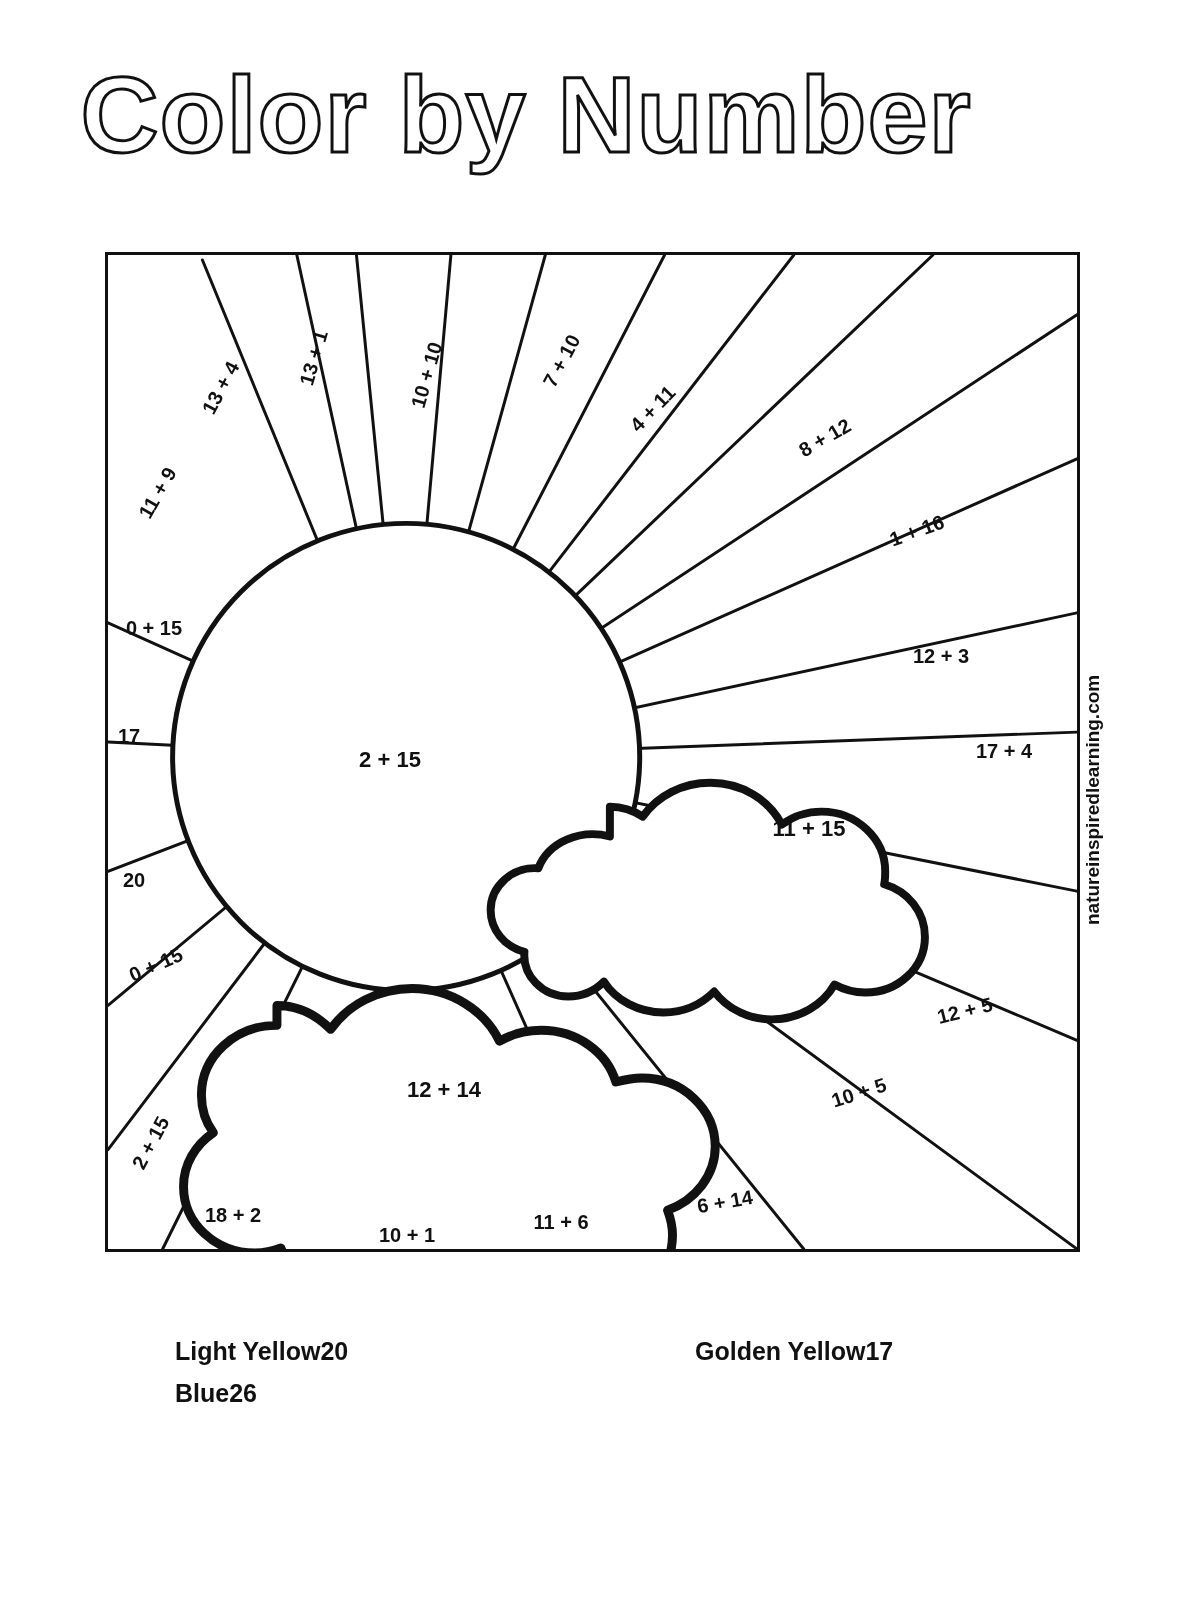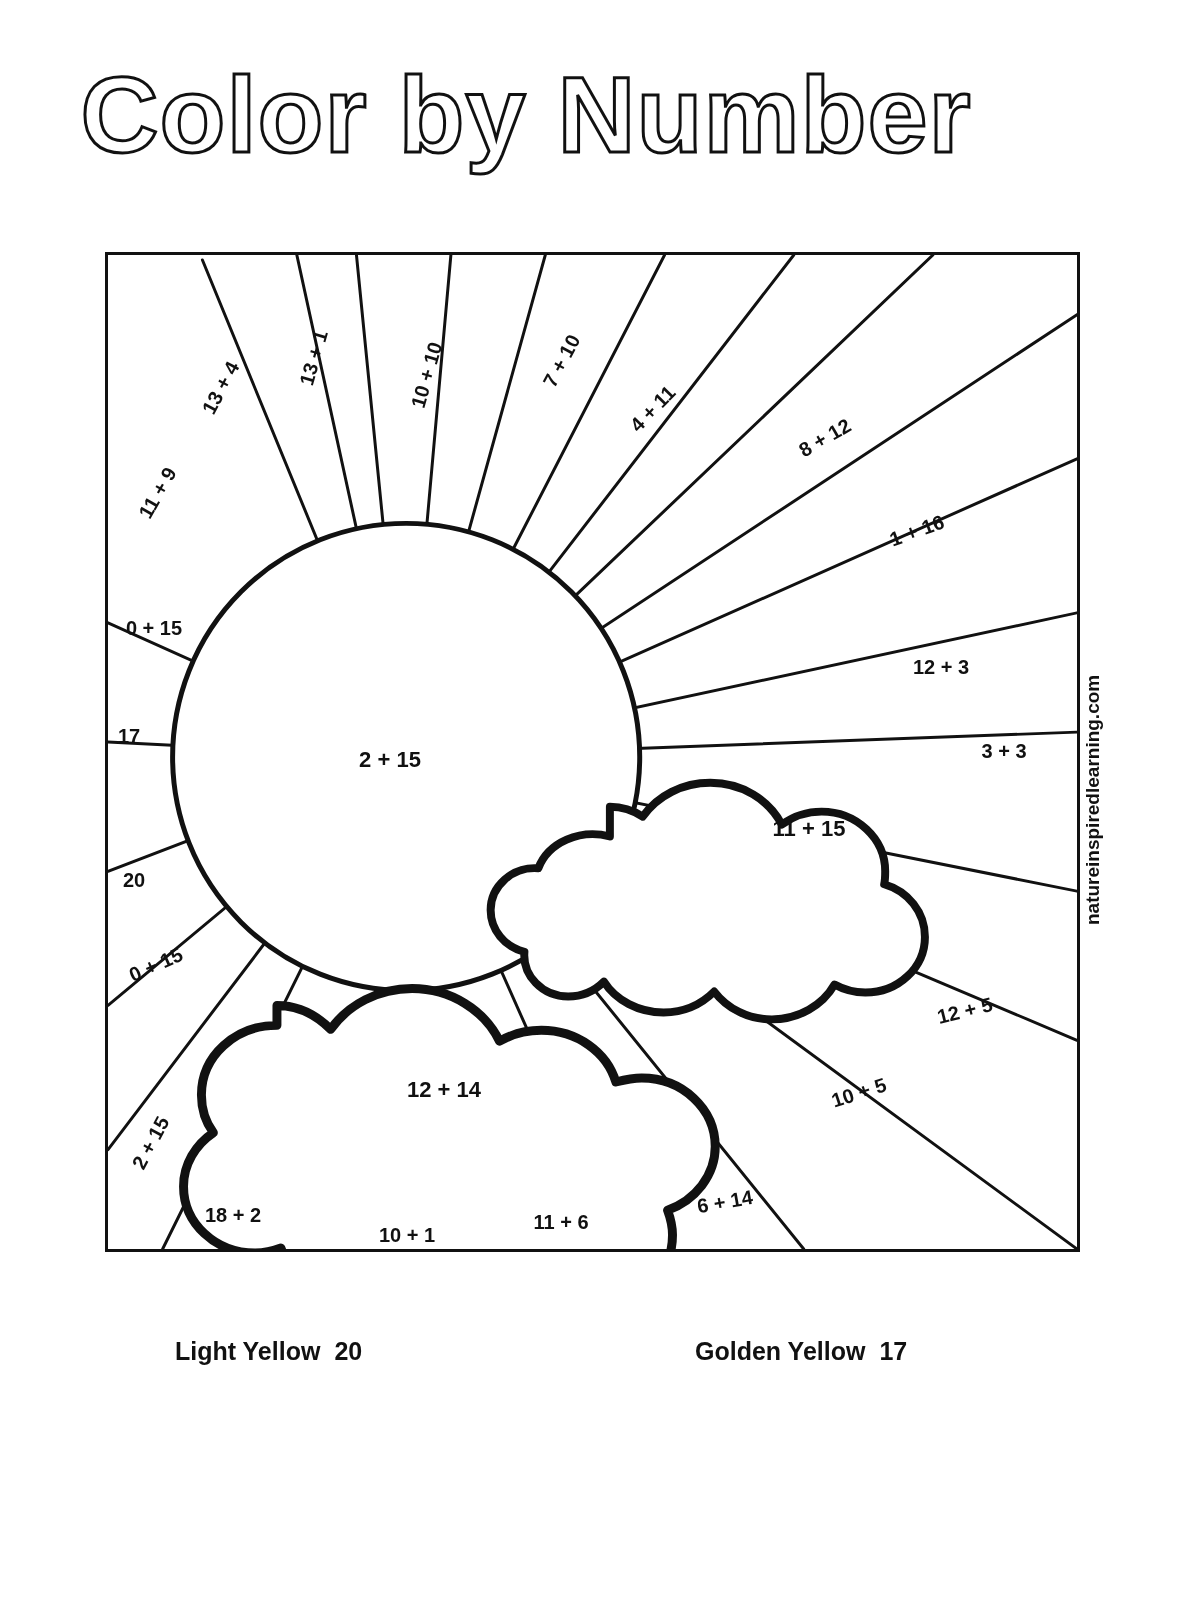--- a/index.html
+++ b/index.html
@@ -91,21 +91,20 @@
     display: grid;
     grid-template-columns: 520px 360px;
     grid-auto-rows: 42px;
     font-size: 25px;
     font-weight: 700;
     color: #111111;
   }
   .legend .cell {
     display: flex;
     align-items: center;
-    gap: 14px;
     white-space: nowrap;
   }
 </style>
 </head>
 <body>
 
 <div class="title">Color by Number</div>
 
 <div class="sheet">
   <svg viewBox="0 0 975 1000" preserveAspectRatio="none">
@@ -192,22 +191,22 @@
       <div class="lbl" style="left: 454px; top: 106px; transform: translate(-50%, -50%) rotate(-62deg);">7 + 10</div>
       <div class="lbl" style="left: 545px; top: 154px; transform: translate(-50%, -50%) rotate(-46deg);">4 + 11</div>
       <div class="lbl" style="left: 717px; top: 183px; transform: translate(-50%, -50%) rotate(-30deg);">8 + 12</div>
       <div class="lbl" style="left: 809px; top: 276px; transform: translate(-50%, -50%) rotate(-20deg);">1 + 16</div>
       <div class="lbl" style="left: 50px; top: 238px; transform: translate(-50%, -50%) rotate(-60deg);">11 + 9</div>
       <div class="lbl" style="left: 46px; top: 373px; transform: translate(-50%, -50%) rotate(0deg);">0 + 15</div>
       <div class="lbl" style="left: 21px; top: 481px; transform: translate(-50%, -50%) rotate(0deg);">17</div>
       <div class="lbl" style="left: 26px; top: 625px; transform: translate(-50%, -50%) rotate(0deg);">20</div>
       <div class="lbl" style="left: 48px; top: 710px; transform: translate(-50%, -50%) rotate(-24deg);">0 + 15</div>
       <div class="lbl" style="left: 43px; top: 888px; transform: translate(-50%, -50%) rotate(-62deg);">2 + 15</div>
-      <div class="lbl" style="left: 833px; top: 412px; transform: translate(-50%, -50%) rotate(0deg);">12 + 3</div>
-      <div class="lbl" style="left: 896px; top: 496px; transform: translate(-50%, -50%) rotate(0deg);">3 + 3</div>
+      <div class="lbl" style="left: 833px; top: 401px; transform: translate(-50%, -50%) rotate(0deg);">12 + 3</div>
+      <div class="lbl" style="left: 896px; top: 496px; transform: translate(-50%, -50%) rotate(0deg);">17 + 4</div>
       <div class="lbl" style="left: 857px; top: 756px; transform: translate(-50%, -50%) rotate(-14deg);">12 + 5</div>
       <div class="lbl" style="left: 751px; top: 838px; transform: translate(-50%, -50%) rotate(-18deg);">10 + 5</div>
       <div class="lbl" style="left: 617px; top: 947px; transform: translate(-50%, -50%) rotate(-10deg);">6 + 14</div>
       <div class="lbl" style="left: 125px; top: 960px; transform: translate(-50%, -50%) rotate(0deg);">18 + 2</div>
       <div class="lbl" style="left: 299px; top: 980px; transform: translate(-50%, -50%) rotate(0deg);">10 + 1</div>
       <div class="lbl" style="left: 440px; top: 967px; transform: translate(-50%, -50%) rotate(0deg); margin-left: 13px;">11 + 6</div>
       <div class="lbl big" style="left: 282px; top: 505px; transform: translate(-50%, -50%) rotate(0deg);">2 + 15</div>
       <div class="lbl big" style="left: 701px; top: 574px; transform: translate(-50%, -50%) rotate(0deg);">11 + 15</div>
       <div class="lbl big" style="left: 336px; top: 791px; transform: translate(-50%, -50%) rotate(0deg); margin-top: 44px;">12 + 14</div>
     </div>
@@ -217,13 +216,17 @@
 
 <div class="legend">
   <div class="cell">
     <span>Light Yellow</span>
     <span>20</span>
   </div>
   <div class="cell">
     <span>Golden Yellow</span>
     <span>17</span>
   </div>
+  <div class="cell">
+    <span>Blue</span>
+    <span>26</span>
+  </div>
 </div>
 
 </body></html>

